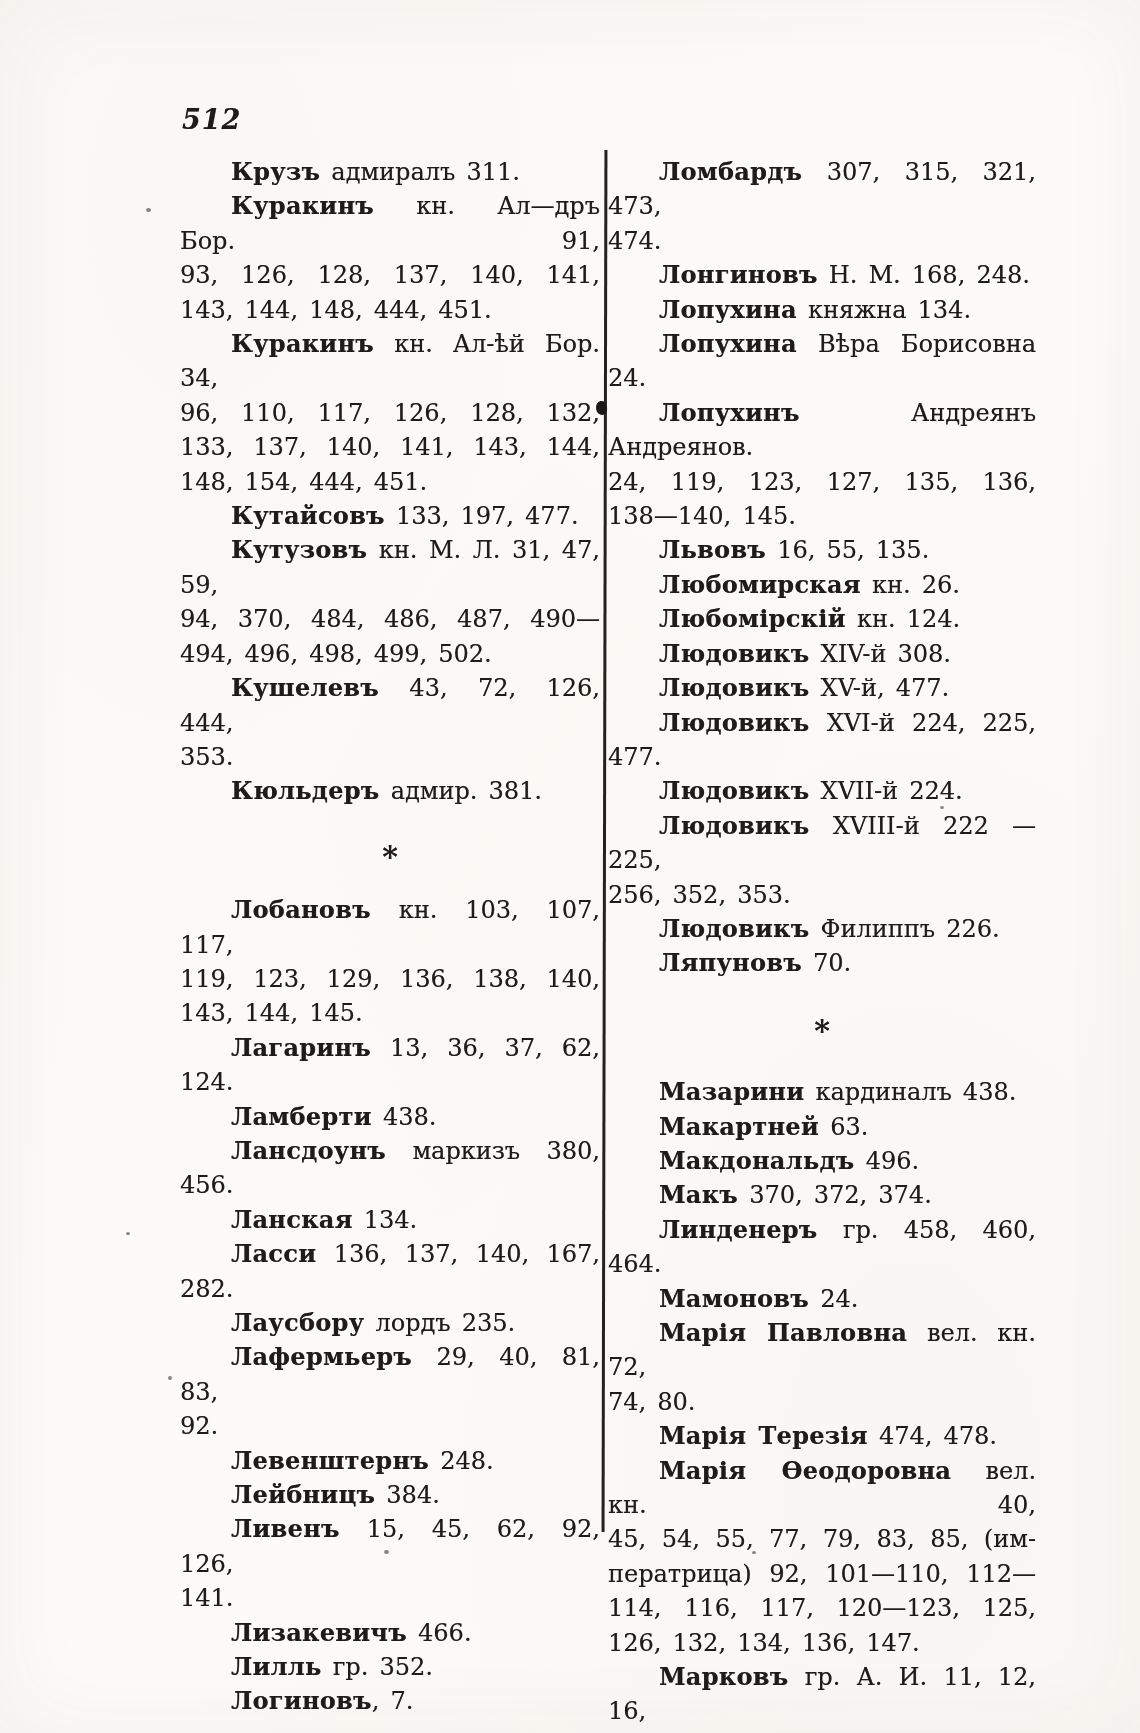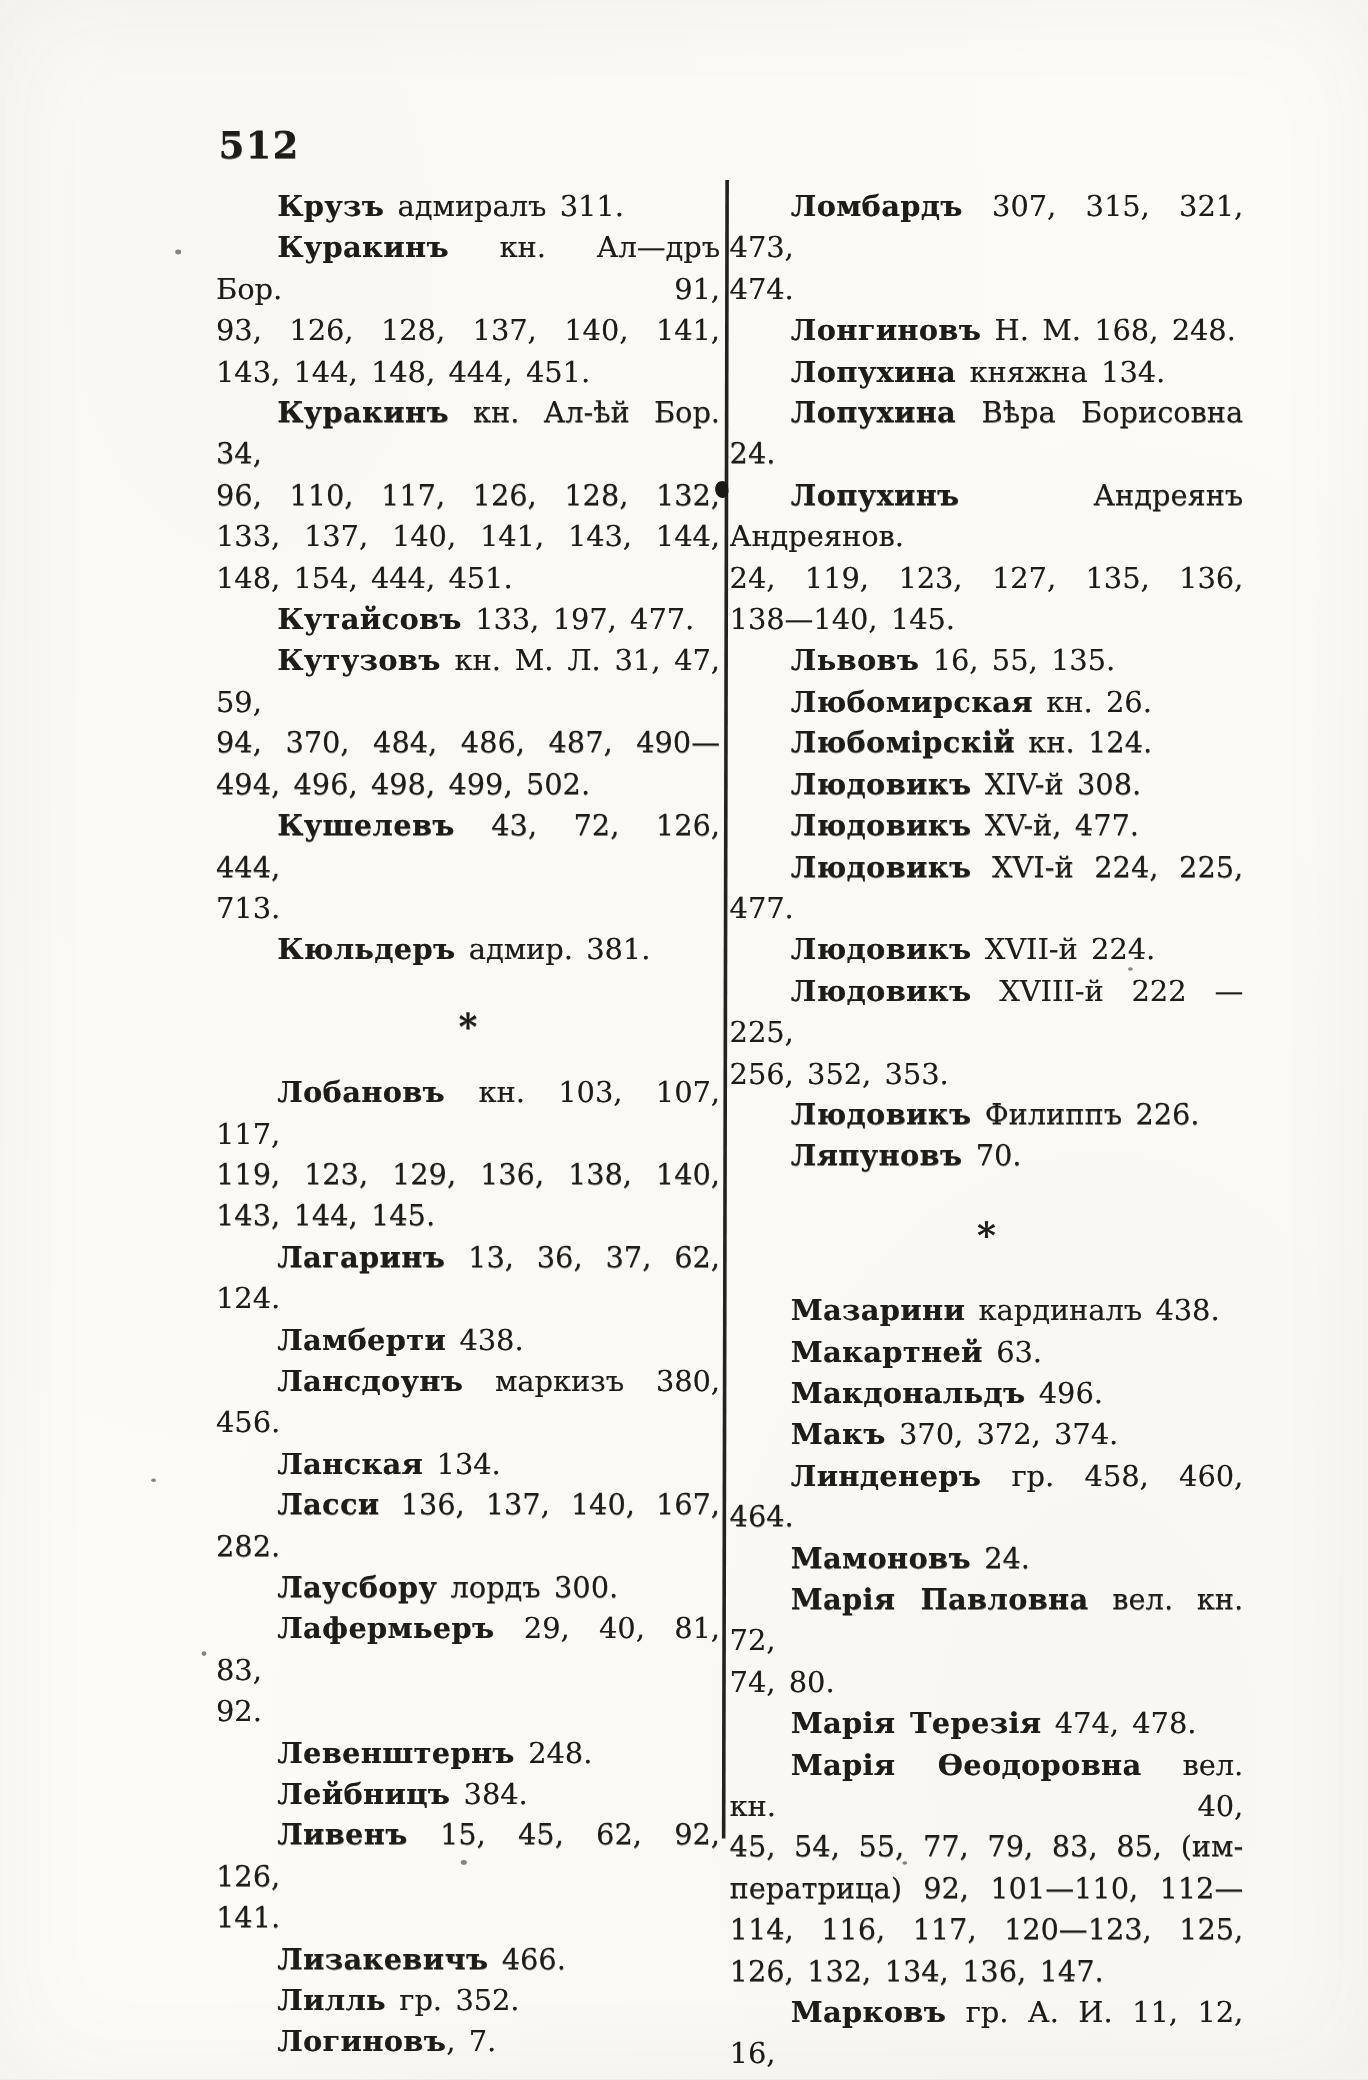--- a/index.html
+++ b/index.html
@@ -15,22 +15,23 @@
     background-image:
       radial-gradient(ellipse at 18% 12%, rgba(120,115,100,0.025), transparent 55%),
       radial-gradient(ellipse at 80% 85%, rgba(120,115,100,0.03), transparent 60%);
     box-shadow: inset 0 0 90px rgba(60,55,40,0.05);
     overflow:hidden;
     font-family:"DejaVu Serif","Liberation Serif",serif;
     color:var(--ink);
   }
   .page-number{
     position:absolute;left:182px;top:104px;
-    font-size:31px;font-weight:bold;letter-spacing:1px;
+    font-size:27px;font-weight:bold;letter-spacing:1px;
     text-shadow:0.2px 0.3px 0.4px rgba(30,28,25,0.6);
+    font-style:italic;
   }
   .col{
     position:absolute;top:155px;
     font-size:24px;line-height:34.4px;
     word-spacing:3.5px;
     text-shadow:0.2px 0.3px 0.4px rgba(30,28,25,0.55);
   }
   .col-left{left:180px;width:420px;}
   .col-right{left:608px;width:428px;}
   .line{
@@ -92,33 +93,33 @@
       <div class="line"><span>143, 144, 148, 444, 451.</span></div>
       <div class="line first fill"><span class="b">Куракинъ</span><span> кн. Ал-ѣй Бор. 34,</span></div>
       <div class="line fill"><span>96, 110, 117, 126, 128, 132,</span></div>
       <div class="line fill"><span>133, 137, 140, 141, 143, 144,</span></div>
       <div class="line"><span>148, 154, 444, 451.</span></div>
       <div class="line first"><span class="b">Кутайсовъ</span><span> 133, 197, 477.</span></div>
       <div class="line first fill"><span class="b">Кутузовъ</span><span> кн. М. Л. 31, 47, 59,</span></div>
       <div class="line fill"><span>94, 370, 484, 486, 487, 490—</span></div>
       <div class="line"><span>494, 496, 498, 499, 502.</span></div>
       <div class="line first fill"><span class="b">Кушелевъ</span><span> 43, 72, 126, 444,</span></div>
-      <div class="line"><span>713.</span></div>
+      <div class="line"><span>353.</span></div>
       <div class="line first"><span class="b">Кюльдеръ</span><span> адмир. 381.</span></div>
       <div class="star-line">*</div>
       <div class="line first fill"><span class="b">Лобановъ</span><span> кн. 103, 107, 117,</span></div>
       <div class="line fill"><span>119, 123, 129, 136, 138, 140,</span></div>
       <div class="line"><span>143, 144, 145.</span></div>
       <div class="line first fill"><span class="b">Лагаринъ</span><span> 13, 36, 37, 62, 124.</span></div>
       <div class="line first"><span class="b">Ламберти</span><span> 438.</span></div>
       <div class="line first fill"><span class="b">Лансдоунъ</span><span> маркизъ 380, 456.</span></div>
       <div class="line first"><span class="b">Ланская</span><span> 134.</span></div>
       <div class="line first fill"><span class="b">Ласси</span><span> 136, 137, 140, 167,</span></div>
       <div class="line"><span>282.</span></div>
-      <div class="line first"><span class="b">Лаусбору</span><span> лордъ 300.</span></div>
+      <div class="line first"><span class="b">Лаусбору</span><span> лордъ 235.</span></div>
       <div class="line first fill"><span class="b">Лафермьеръ</span><span> 29, 40, 81, 83,</span></div>
       <div class="line"><span>92.</span></div>
       <div class="line first"><span class="b">Левенштернъ</span><span> 248.</span></div>
       <div class="line first"><span class="b">Лейбницъ</span><span> 384.</span></div>
       <div class="line first fill"><span class="b">Ливенъ</span><span> 15, 45, 62, 92, 126,</span></div>
       <div class="line"><span>141.</span></div>
       <div class="line first"><span class="b">Лизакевичъ</span><span> 466.</span></div>
       <div class="line first"><span class="b">Лилль</span><span> гр. 352.</span></div>
       <div class="line first"><span class="b">Логиновъ</span><span>, 7.</span></div>
     </div>

